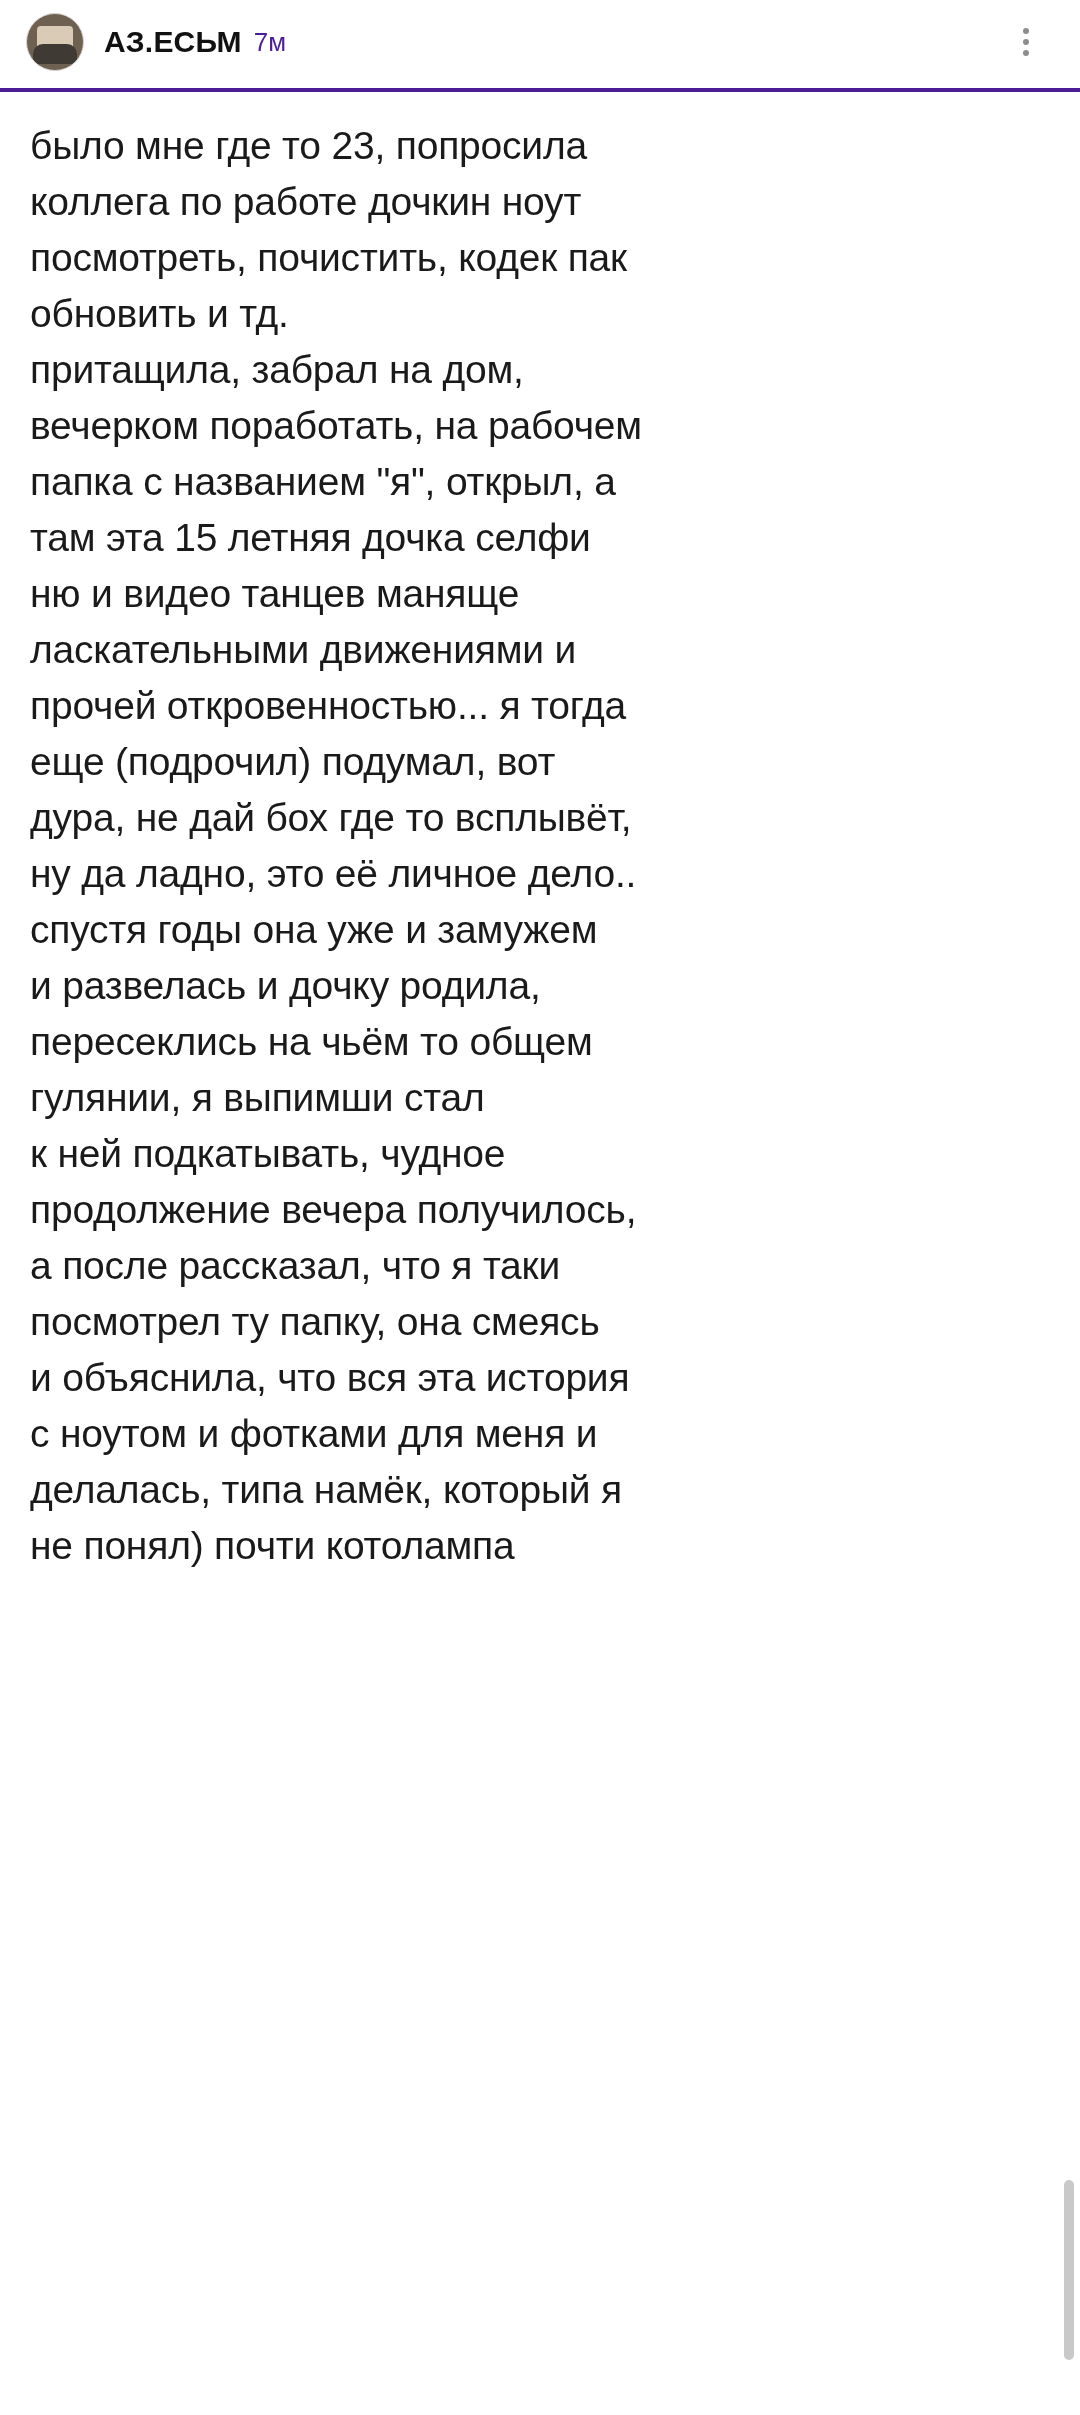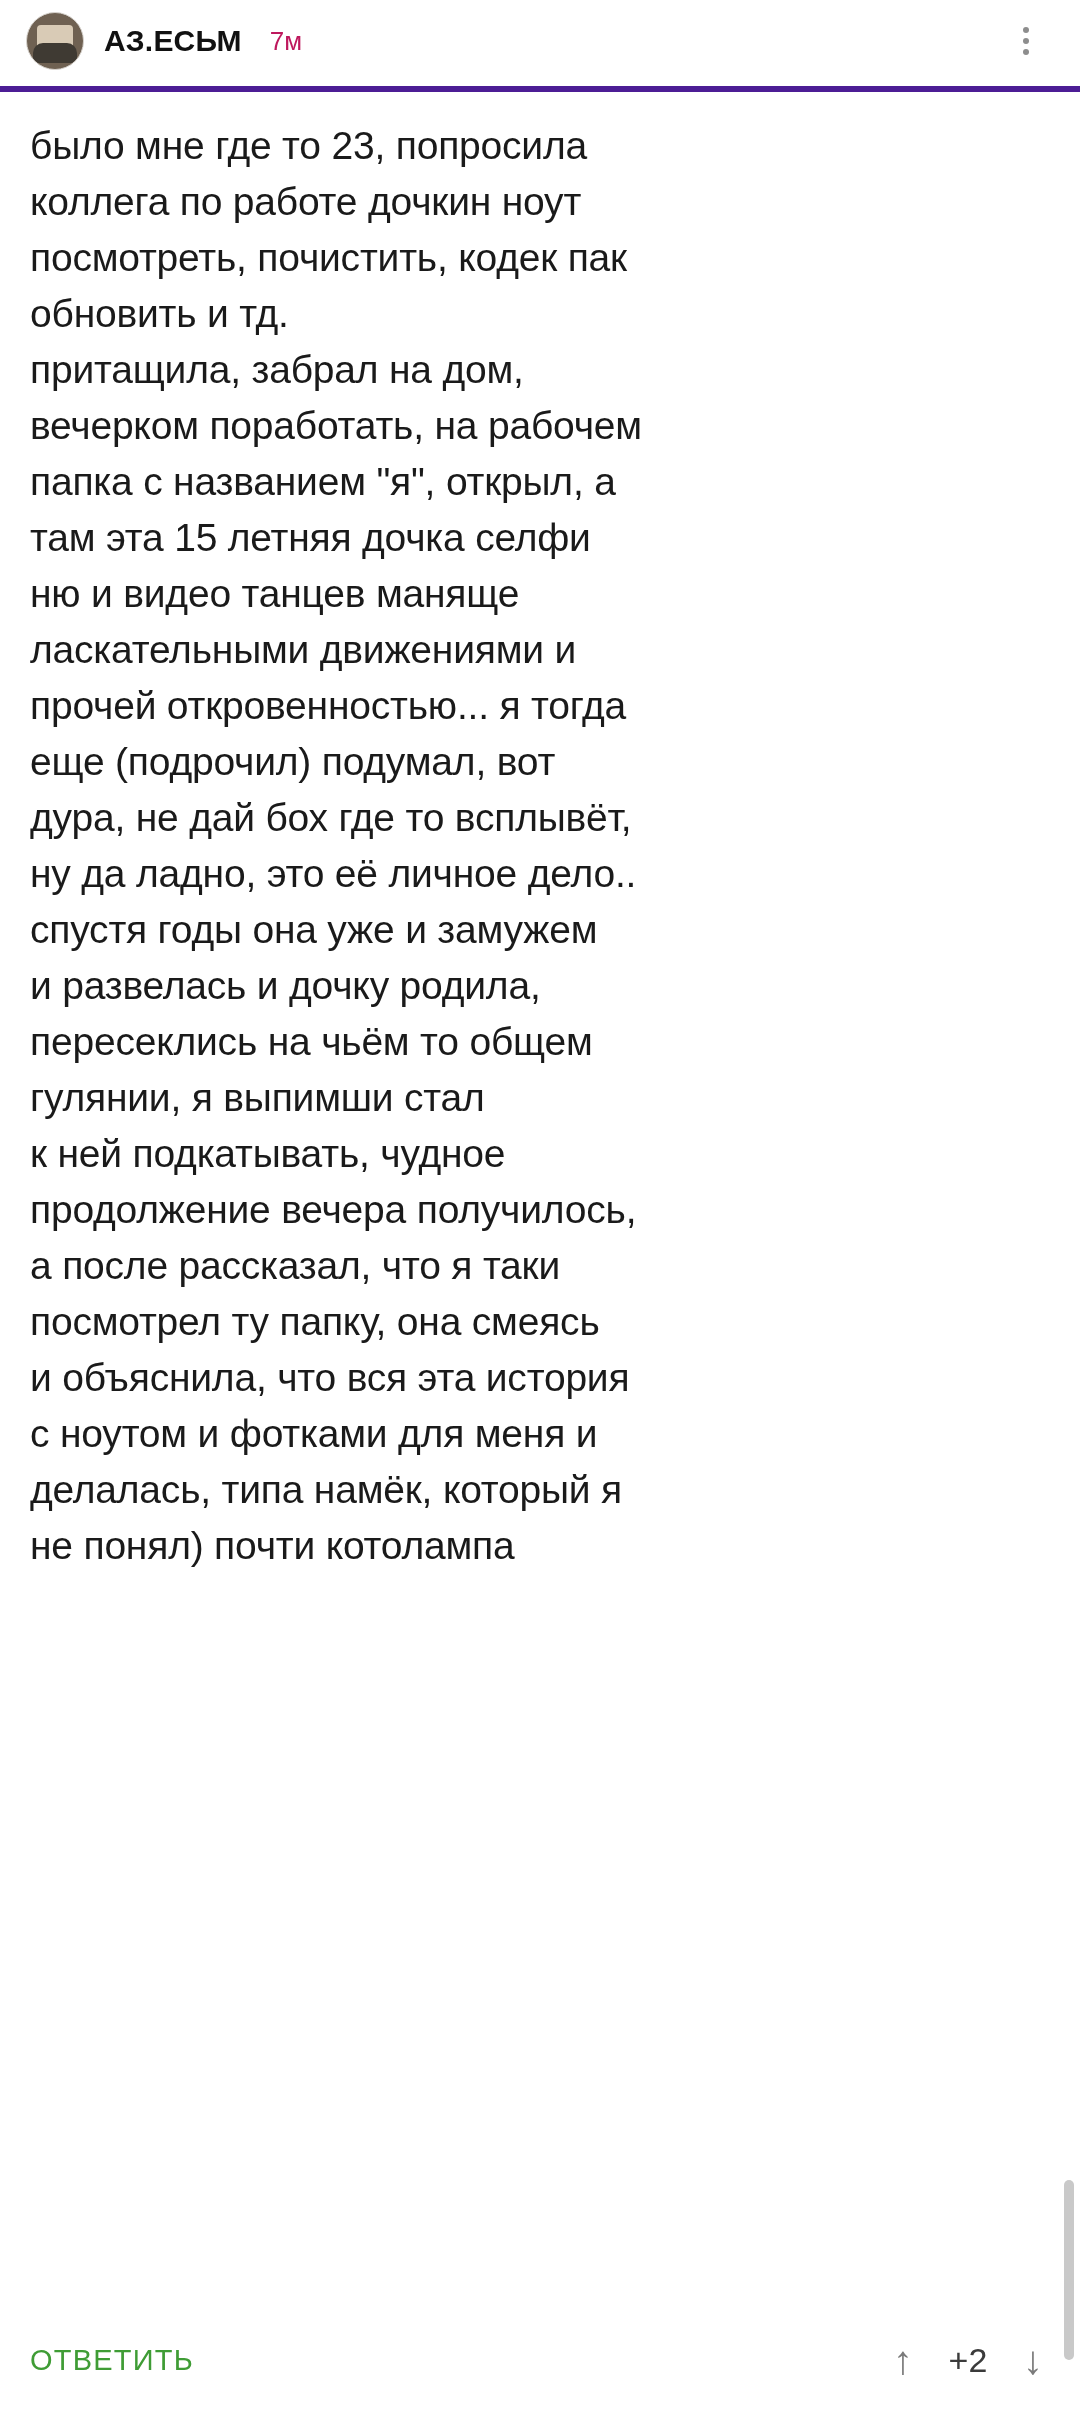--- a/index.html
+++ b/index.html
@@ -24,21 +24,21 @@
     flex-direction: column;
     background: #ffffff;
     position: relative;
   }
 
   
   .comment-header {
     display: flex;
     align-items: center;
     padding: 14px 26px 18px 26px;
-    border-bottom: 6px solid #4c1d95;
+    border-bottom: 4px solid #4c1d95;
     box-sizing: border-box;
     height: 92px;
   }
   .avatar {
     width: 56px;
     height: 56px;
     border-radius: 50%;
     background: #6f6152;
     flex: 0 0 auto;
     position: relative;
@@ -67,23 +67,23 @@
   }
   .author-name {
     margin-left: 20px;
     font-size: 30px;
     font-weight: bold;
     color: #111111;
     letter-spacing: 0.2px;
     white-space: nowrap;
   }
   .timestamp {
-    margin-left: 28px;
+    margin-left: 12px;
     font-size: 26px;
-    color: #be185d;
+    color: #4c1d95;
     white-space: nowrap;
   }
   .header-spacer { flex: 1 1 auto; }
   .more-icon {
     width: 44px;
     height: 44px;
     display: flex;
     flex-direction: column;
     align-items: center;
     justify-content: center;
@@ -207,27 +207,18 @@
 к ней подкатывать, чудное
 продолжение вечера получилось,
 а после рассказал, что я таки
 посмотрел ту папку, она смеясь
 и объяснила, что вся эта история
 с ноутом и фотками для меня и
 делалась, типа намёк, который я
 не понял) почти котолампа</div>
   </div>
 
-  <div class="comment-footer">
-    <button class="reply-button">ОТВЕТИТЬ</button>
-    <div class="footer-spacer"></div>
-    <div class="rating">
-      <div class="arrow">↑</div>
-      <div class="rating-count">+2</div>
-      <div class="arrow">↓</div>
-    </div>
-  </div>
 
   <div class="scrollbar-track">
     <div class="scrollbar-thumb"></div>
   </div>
 
 </div>
 
 </body></html>

